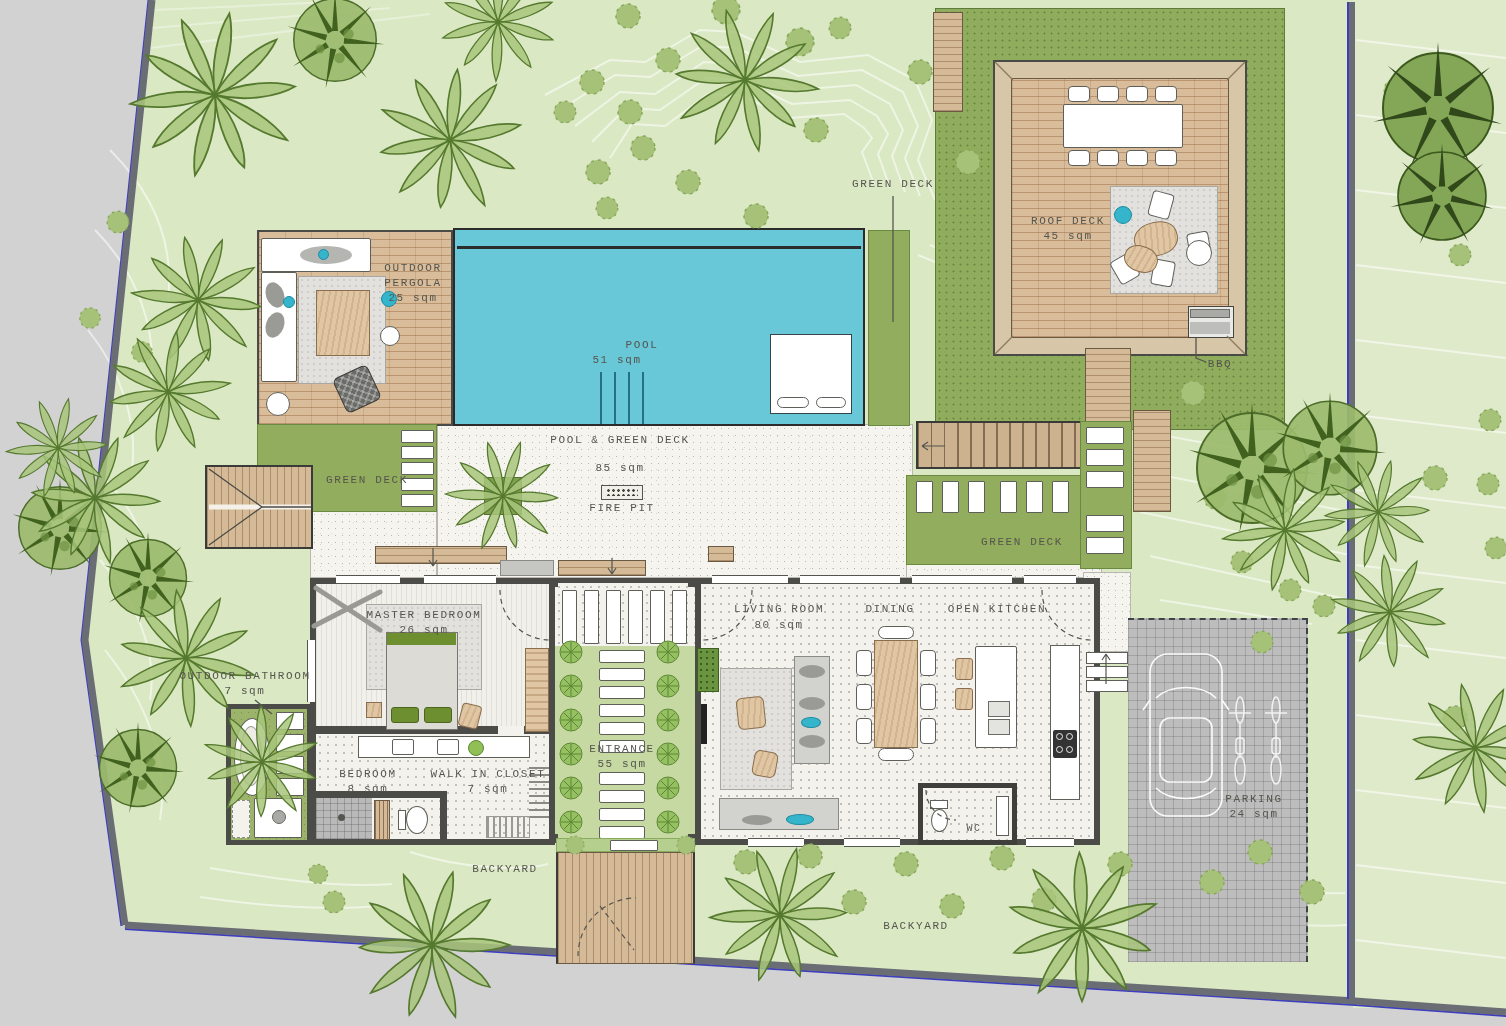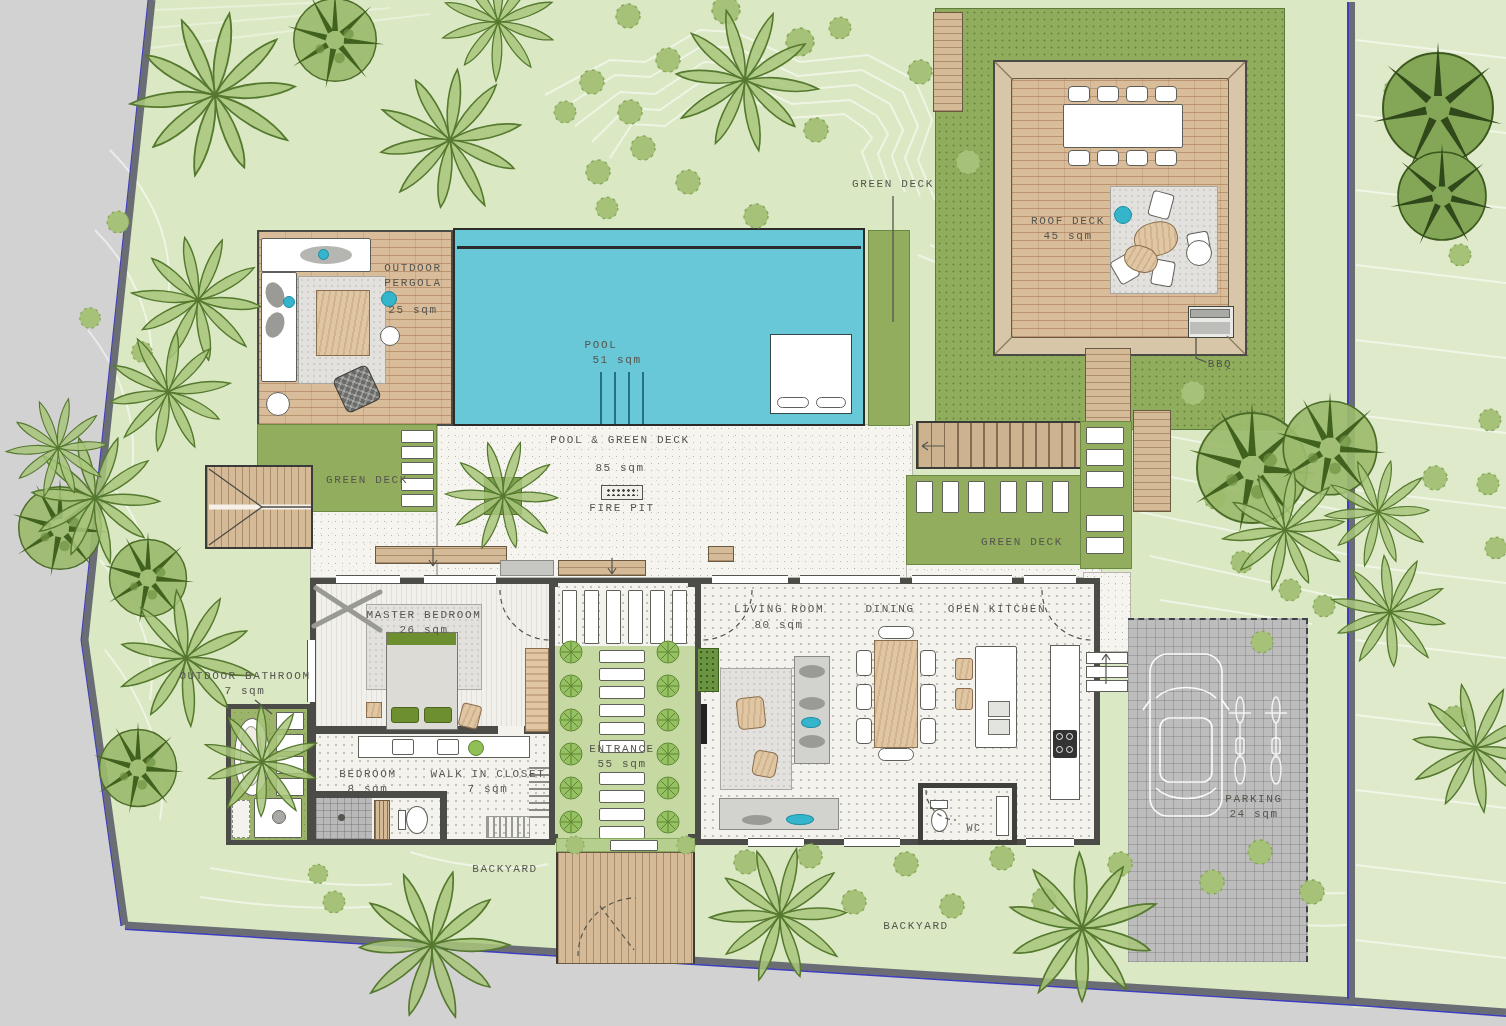--- a/index.html
+++ b/index.html
@@ -538,22 +538,22 @@
       <rect x="-4" y="38" width="8" height="16" rx="3"></rect>
     </g>
   </svg>
 
   <div class="lbl" style="left:893px;top:185px">GREEN DECK</div>
   <div class="lbl" style="left:1068px;top:222px">ROOF DECK</div>
   <div class="lbl" style="left:1068px;top:237px">45 sqm</div>
   <div class="lbl" style="left:1220px;top:365px">BBQ</div>
   <div class="lbl" style="left:413px;top:269px">OUTDOOR</div>
   <div class="lbl" style="left:413px;top:284px">PERGOLA</div>
-  <div class="lbl" style="left:413px;top:311px">25 sqm</div>
-  <div class="lbl" style="left:601px;top:346px">POOL</div>
+  <div class="lbl" style="left:413px;top:299px">25 sqm</div>
+  <div class="lbl" style="left:642px;top:346px">POOL</div>
   <div class="lbl" style="left:617px;top:361px">51 sqm</div>
   <div class="lbl" style="left:620px;top:441px">POOL &amp; GREEN DECK</div>
   <div class="lbl" style="left:620px;top:469px">85 sqm</div>
   <div class="lbl" style="left:622px;top:509px">FIRE PIT</div>
   <div class="lbl" style="left:367px;top:481px">GREEN DECK</div>
   <div class="lbl" style="left:1022px;top:543px">GREEN DECK</div>
   <div class="lbl" style="left:424px;top:616px">MASTER BEDROOM</div>
   <div class="lbl" style="left:424px;top:631px">26 sqm</div>
   <div class="lbl" style="left:245px;top:677px">OUTDOOR BATHROOM</div>
   <div class="lbl" style="left:245px;top:692px">7 sqm</div>

